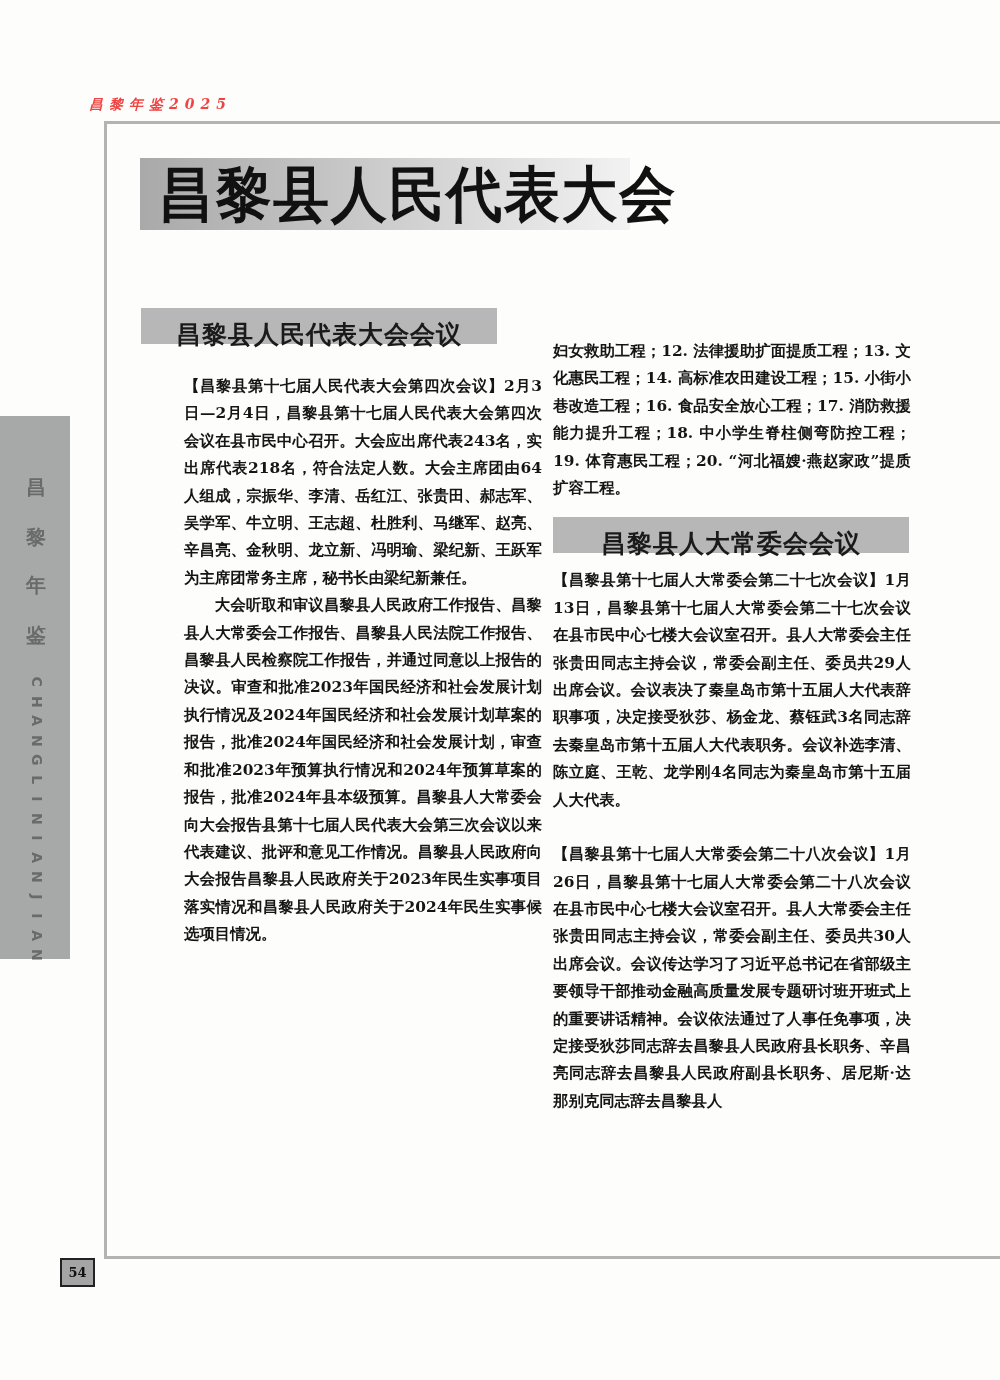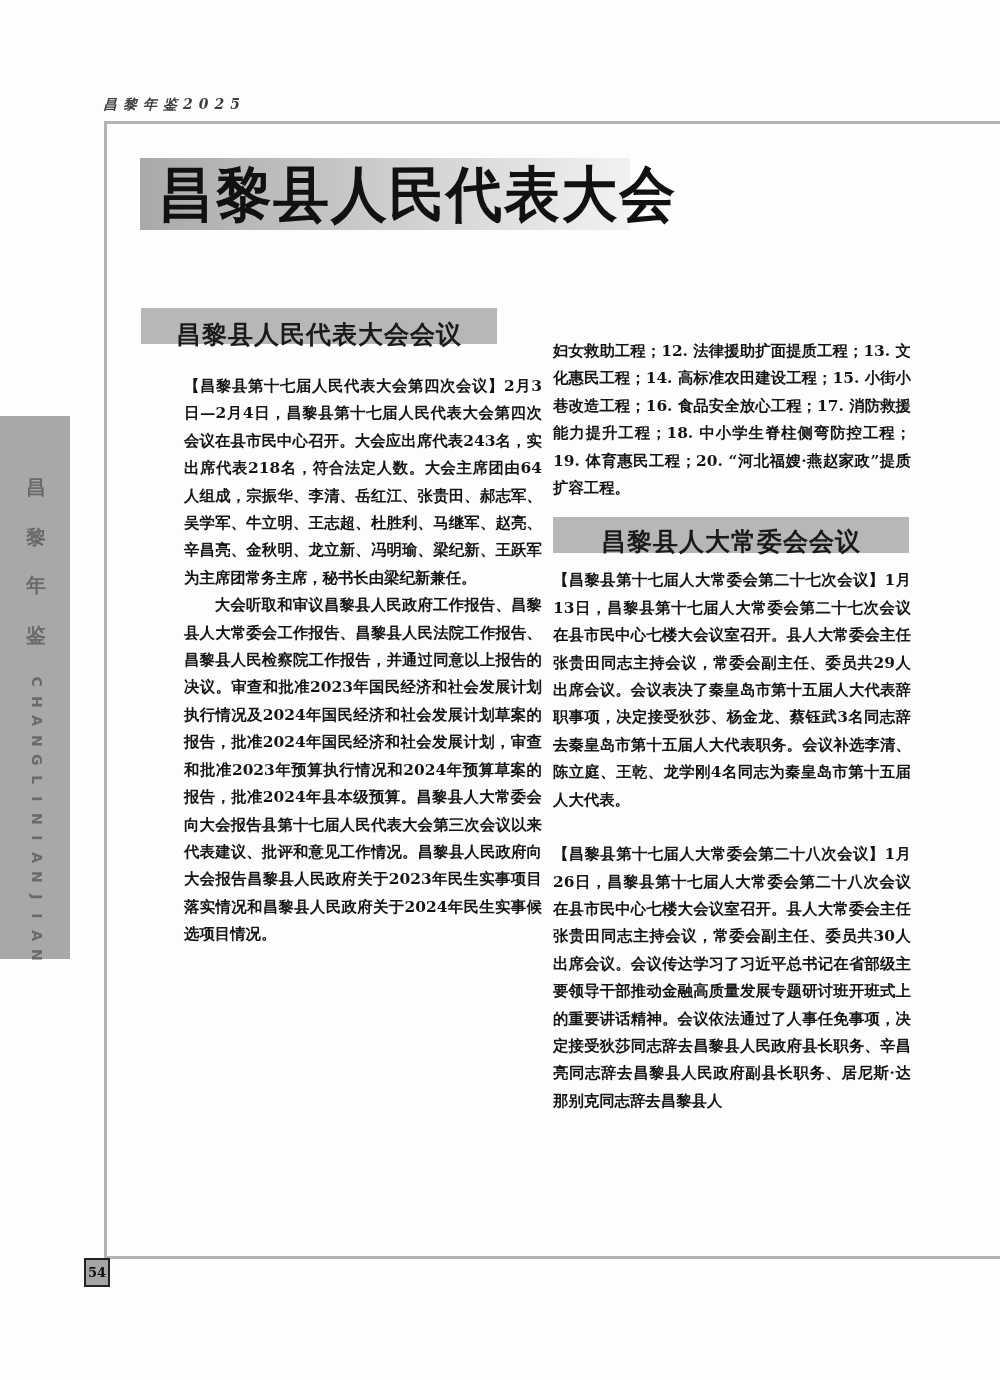--- a/index.html
+++ b/index.html
@@ -1,22 +1,22 @@
 <!DOCTYPE html>
 <html><head>
 <meta charset="utf-8">
 <style>
   html, body { margin:0; padding:0; }
   body {
     width:1000px; height:1380px; background:#fdfdfb; position:relative; overflow:hidden;
     font-family:"DejaVu Serif", "Liberation Serif", serif; color:#151515;
   }
   .running-head {
-    position:absolute; left:103px; top:96px; font-size:14px; font-weight:bold;
-    font-style:italic; letter-spacing:6px; color:#404040;
+    position:absolute; left:89px; top:96px; font-size:14px; font-weight:bold;
+    font-style:italic; letter-spacing:6px; color:#ef4444;
   }
   .frame-top { position:absolute; left:104px; top:121px; width:896px; height:3px; background:#b3b3b3; }
   .frame-left { position:absolute; left:104px; top:121px; width:3px; height:1138px; background:#b3b3b3; }
   .frame-bottom { position:absolute; left:104px; top:1256px; width:896px; height:3px; background:#b3b3b3; }
 
   .chapter-banner {
     position:absolute; left:140px; top:158px; width:490px; height:72px;
     background:linear-gradient(90deg,#a9a9a9 0%,#c9c9c9 45%,#f2f2f2 100%);
   }
   .chapter-title {
@@ -46,24 +46,24 @@
   .col p { margin:0; text-indent:2em; }
   .col p.noindent { text-indent:0; }
   .col p.gap { margin-top:27px; }
 
   .section-head {
     width:356px; height:36px; background:#b7b7b7; text-align:center;
     font-family:"DejaVu Sans","Liberation Sans",sans-serif; font-size:25px; font-weight:bold; line-height:54px; color:#1a1a1a;
     letter-spacing:1px; margin:0;
   }
   .section-head.left { position:absolute; left:141px; top:308px; }
-  .section-head.right { margin:15px 0 14px 0;font-family:Liberation Mono, monospace; }
+  .section-head.right { margin:15px 0 14px 0; }
 
   .page-number {
-    position:absolute; left:84px; top:1258px; width:26px; height:29px; background:#a5a5a5;
+    position:absolute; left:60px; top:1258px; width:35px; height:29px; background:#a5a5a5;
     border:2px solid #222; box-sizing:border-box; text-align:center; font-weight:bold; font-size:13px; line-height:25px;
     font-family:"DejaVu Serif",serif; color:#111;
   }
 </style>
 </head>
 <body>
 
 <div class="running-head">昌黎年鉴2025</div>
 <div class="frame-top"></div>
 <div class="frame-left"></div>

